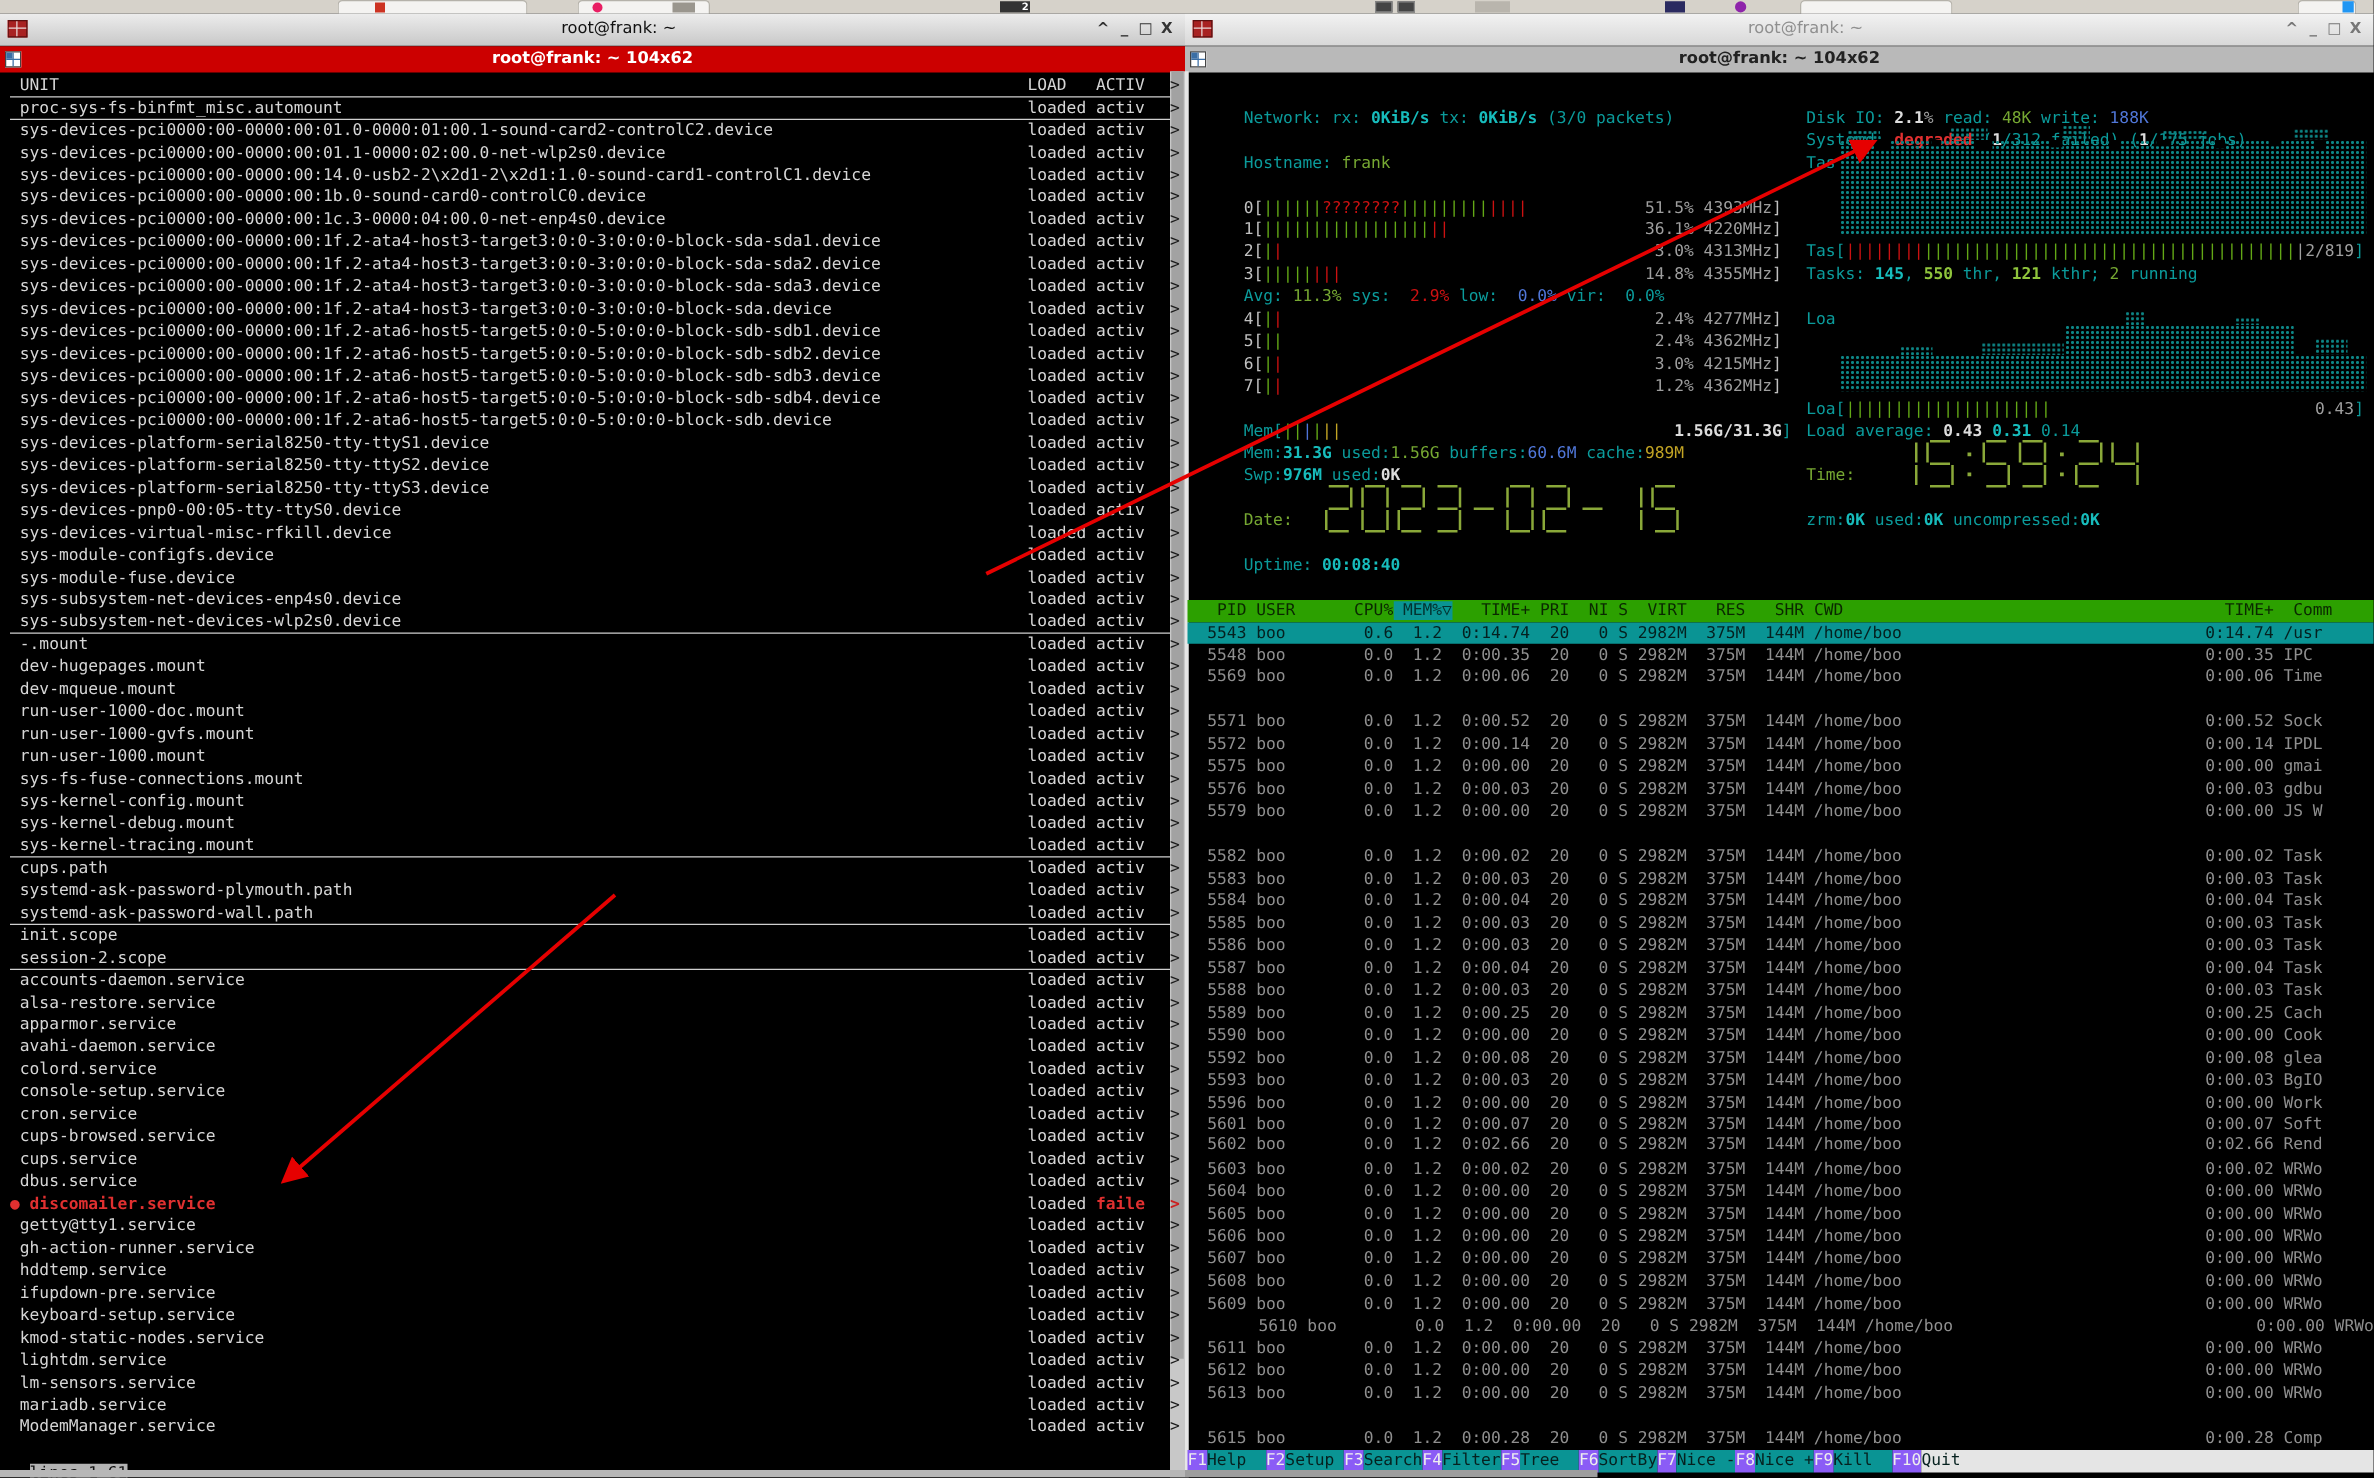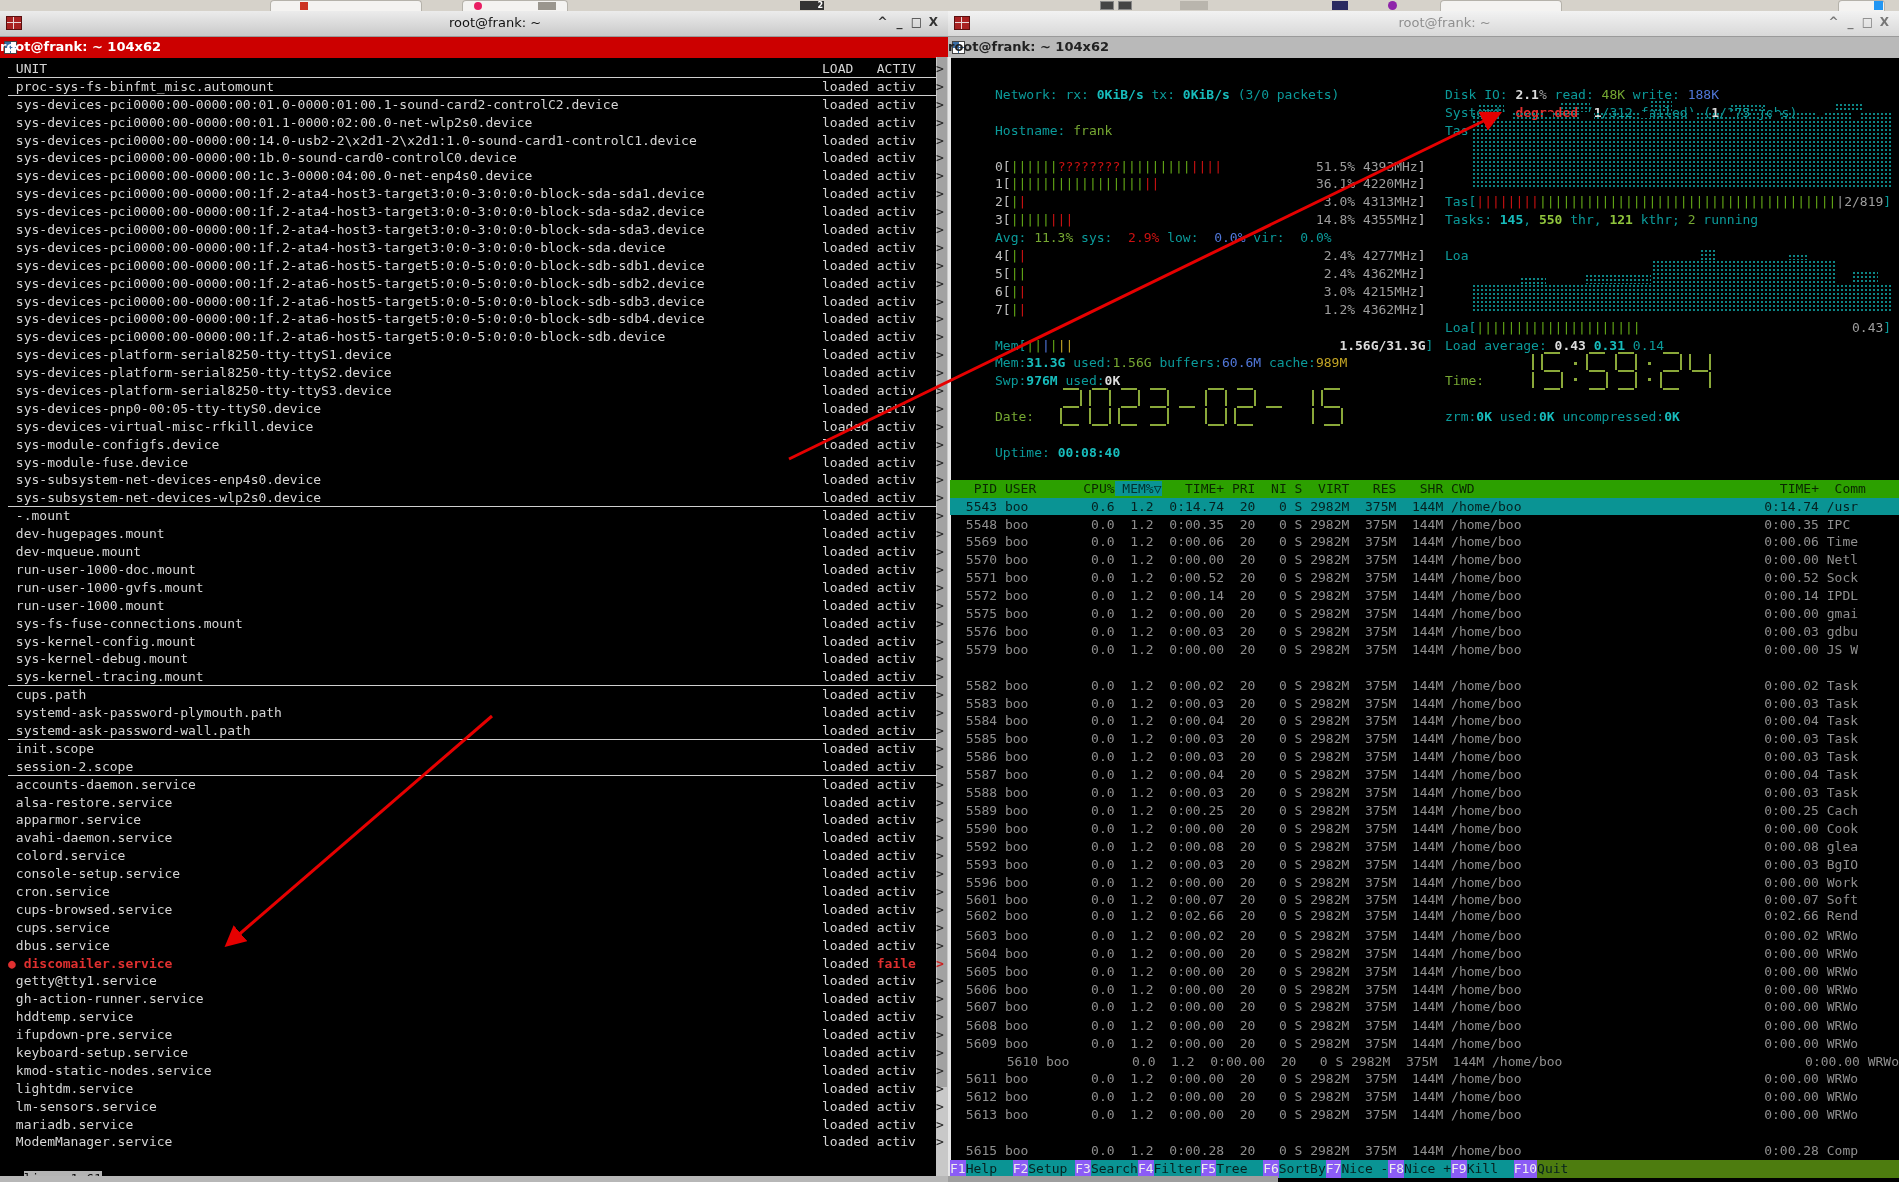--- a/index.html
+++ b/index.html
@@ -15,21 +15,21 @@
   .tb-sq{position:absolute;}
   
   .titlebar{height:25px;background:linear-gradient(#ececec,#c9c9c9);border-bottom:1px solid #9a9a9a;padding-left:21px;}
   .titlebar .ttext{position:absolute;width:100%;text-align:center;top:4px;font-size:13px;}
   .tbar-icon{position:absolute;left:6px;top:5px;width:16px;height:14px;background:#a82222;
              box-shadow:inset 0 0 0 1px #5a0f0f;}
   .tbar-icon i{position:absolute;background:#e8d8d8;}
   .winbtns{position:absolute;right:6px;top:4px;font:bold 12px "DejaVu Sans",sans-serif;letter-spacing:0;}
   .winbtns span{display:inline-block;width:17px;text-align:center;}
   .subbar{height:21px;position:relative;}
-  .subbar .stext{position:absolute;width:100%;text-align:left;top:2px;font-size:13px;font-weight:bold;}
+  .subbar .stext{position:absolute;width:100%;text-align:center;top:2px;font-size:13px;font-weight:bold;}
   .sub-icon{position:absolute;left:4px;top:4px;width:13px;height:13px;background:#fff;
             box-shadow:inset 0 0 0 1px #444;}
   .sub-icon i{position:absolute;background:#3a6ea5;}
   
   .lrow{position:relative;height:17.9px;width:928px;overflow:visible;color:#d6d6d6;}
   .lrow::after{content:">";position:absolute;left:928px;top:0;width:13px;color:#1a1a1a;}
   .lrow.failed::after{color:#cc2020;font-weight:bold;}
   .lrow.ul{border-bottom:1px solid #cfcfcf;height:16.9px;}
   .fail{color:#e03030;font-weight:bold;}
   
@@ -50,21 +50,21 @@
   .rq {color:#cc1111;}
   .dots{background-image:radial-gradient(#0d8585 1px,transparent 1.4px);background-size:4px 4px;}
   .notch{background:#000;}
   .prow{position:absolute;left:950px;width:949px;height:17.9px;padding-left:8px;box-sizing:border-box;color:#8f8f8f;}
   .prow.sel{background:#0a9494;color:#05201f;font-weight:normal;}
   .phead{background:#2ca000;color:#0a2800;}
   .sortcell{background:#0a9494;color:#03312f;}
   #fnbar{display:flex;font:13px/17.9px "DejaVu Sans Mono",monospace;white-space:pre;}
   #fnbar .fkey{color:#eee;background:#8b5cf6;}
   #fnbar .flbl{color:#06211f;background:#0a9494;}
-  #fnbar .ffill{flex:1;background:#4d7c0f;}
+  #fnbar .ffill{flex:1;background:#e5e5e5;}
   .led{position:absolute;}
   .seg{position:absolute;background:#8aa839;}
 </style>
 </head>
 <body>
 
 <div class="abs" id="taskbar">
   <div class="tb-tab" style="left:270px;width:150px;"></div>
   <div class="tb-sq" style="left:300px;top:2px;width:8px;height:8px;background:#cc3322;"></div>
   <div class="tb-tab" style="left:462px;width:104px;"></div>
@@ -285,21 +285,20 @@
         <div class="seg" style="left:0px;top:2px;width:2px;height:16px;"></div>
         <div class="seg" style="left:20px;top:2px;width:2px;height:16px;"></div>
         <div class="seg" style="left:3px;top:18px;width:16px;height:2px;"></div>
         <div class="seg" style="left:20px;top:20px;width:2px;height:16px;"></div>
       </div>
     </div>
     <div class="prow phead mono" style="top:479.7px;">  PID USER      CPU%<span class="sortcell"> MEM%▽</span>   TIME+ PRI  NI S  VIRT   RES   SHR CWD                                       TIME+  Comm</div>
     <div class="prow mono sel" style="top:497.59999999999997px;"> 5543 boo        0.6  1.2  0:14.74  20   0 S 2982M  375M  144M /home/boo                               0:14.74 /usr</div>
     <div class="prow mono" style="top:515.5px;"> 5548 boo        0.0  1.2  0:00.35  20   0 S 2982M  375M  144M /home/boo                               0:00.35 IPC </div>
     <div class="prow mono" style="top:533.4px;"> 5569 boo        0.0  1.2  0:00.06  20   0 S 2982M  375M  144M /home/boo                               0:00.06 Time</div>
-    <div class="prow mono" style="top:551.3px;"> 5570 boo        0.0  1.2  0:00.00  20   0 S 2982M  375M  144M /home/boo                               0:00.00 Netl</div>
     <div class="prow mono" style="top:569.1999999999999px;"> 5571 boo        0.0  1.2  0:00.52  20   0 S 2982M  375M  144M /home/boo                               0:00.52 Sock</div>
     <div class="prow mono" style="top:587.0999999999999px;"> 5572 boo        0.0  1.2  0:00.14  20   0 S 2982M  375M  144M /home/boo                               0:00.14 IPDL</div>
     <div class="prow mono" style="top:605px;"> 5575 boo        0.0  1.2  0:00.00  20   0 S 2982M  375M  144M /home/boo                               0:00.00 gmai</div>
     <div class="prow mono" style="top:622.9px;"> 5576 boo        0.0  1.2  0:00.03  20   0 S 2982M  375M  144M /home/boo                               0:00.03 gdbu</div>
     <div class="prow mono" style="top:640.8px;"> 5579 boo        0.0  1.2  0:00.00  20   0 S 2982M  375M  144M /home/boo                               0:00.00 JS W</div>
     <div class="prow mono" style="top:676.5999999999999px;"> 5582 boo        0.0  1.2  0:00.02  20   0 S 2982M  375M  144M /home/boo                               0:00.02 Task</div>
     <div class="prow mono" style="top:694.5px;"> 5583 boo        0.0  1.2  0:00.03  20   0 S 2982M  375M  144M /home/boo                               0:00.03 Task</div>
     <div class="prow mono" style="top:712.4px;"> 5584 boo        0.0  1.2  0:00.04  20   0 S 2982M  375M  144M /home/boo                               0:00.04 Task</div>
     <div class="prow mono" style="top:730.3px;"> 5585 boo        0.0  1.2  0:00.03  20   0 S 2982M  375M  144M /home/boo                               0:00.03 Task</div>
     <div class="prow mono" style="top:748.1999999999999px;"> 5586 boo        0.0  1.2  0:00.03  20   0 S 2982M  375M  144M /home/boo                               0:00.03 Task</div>

